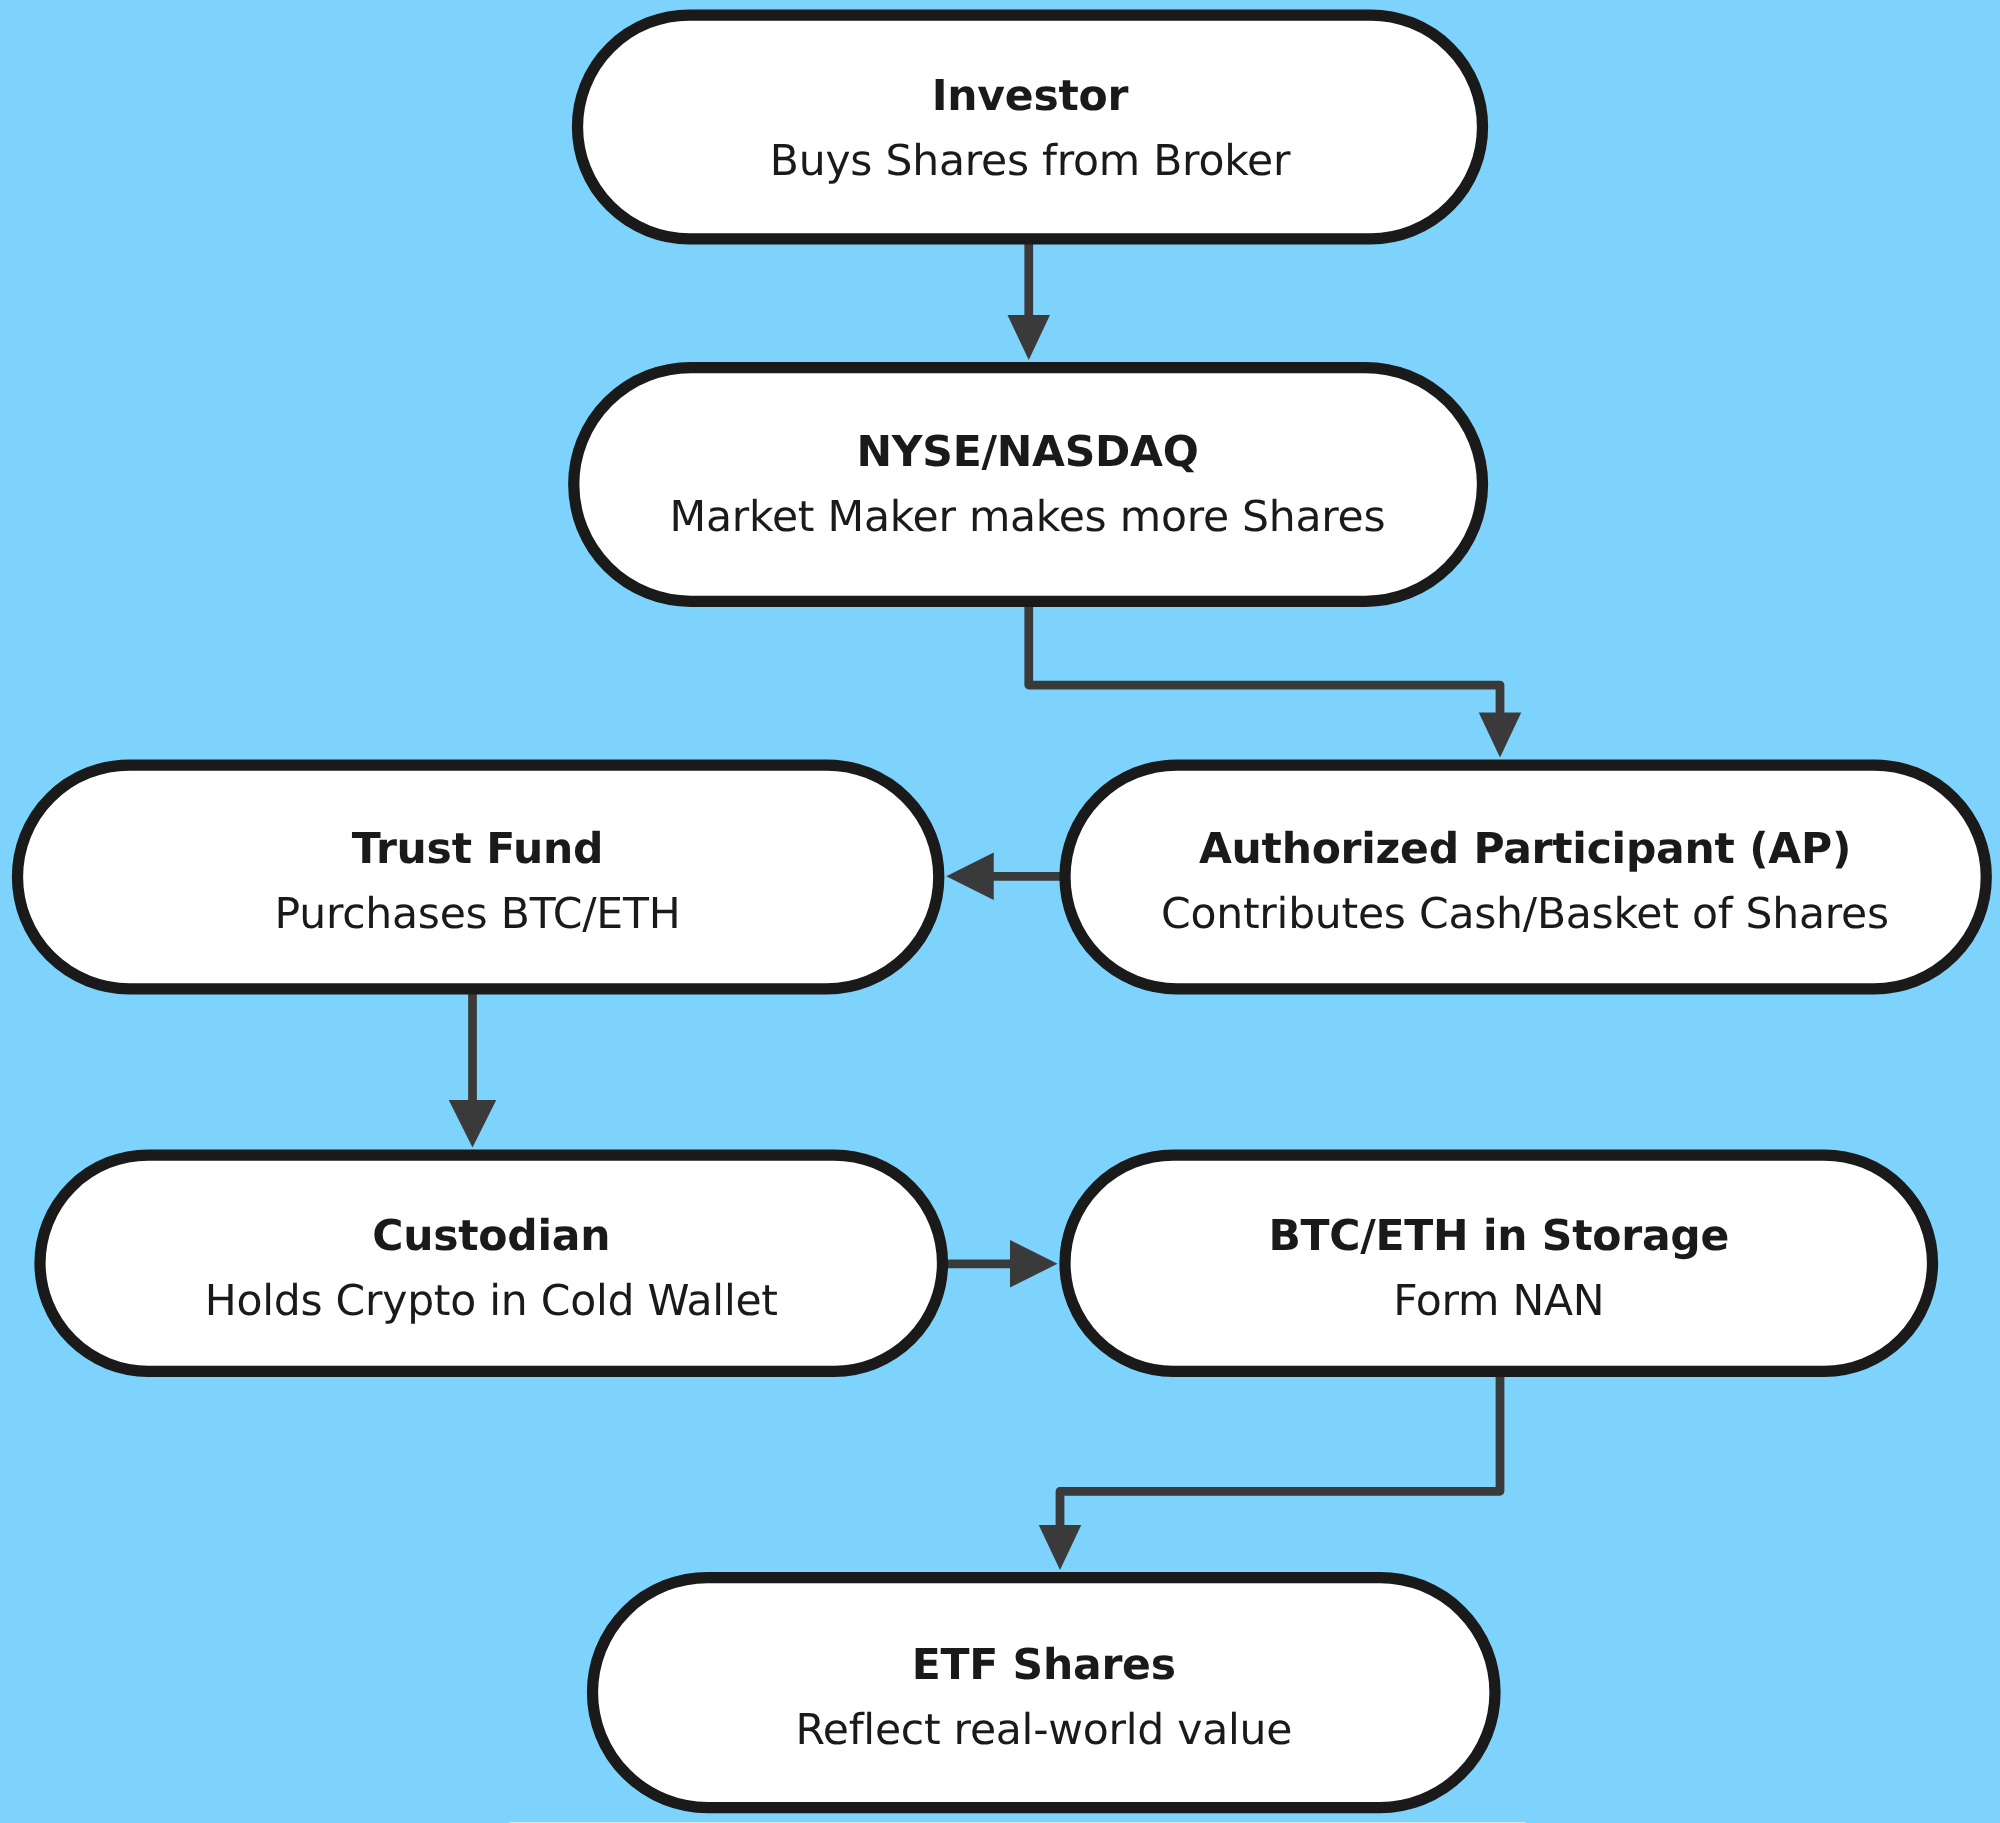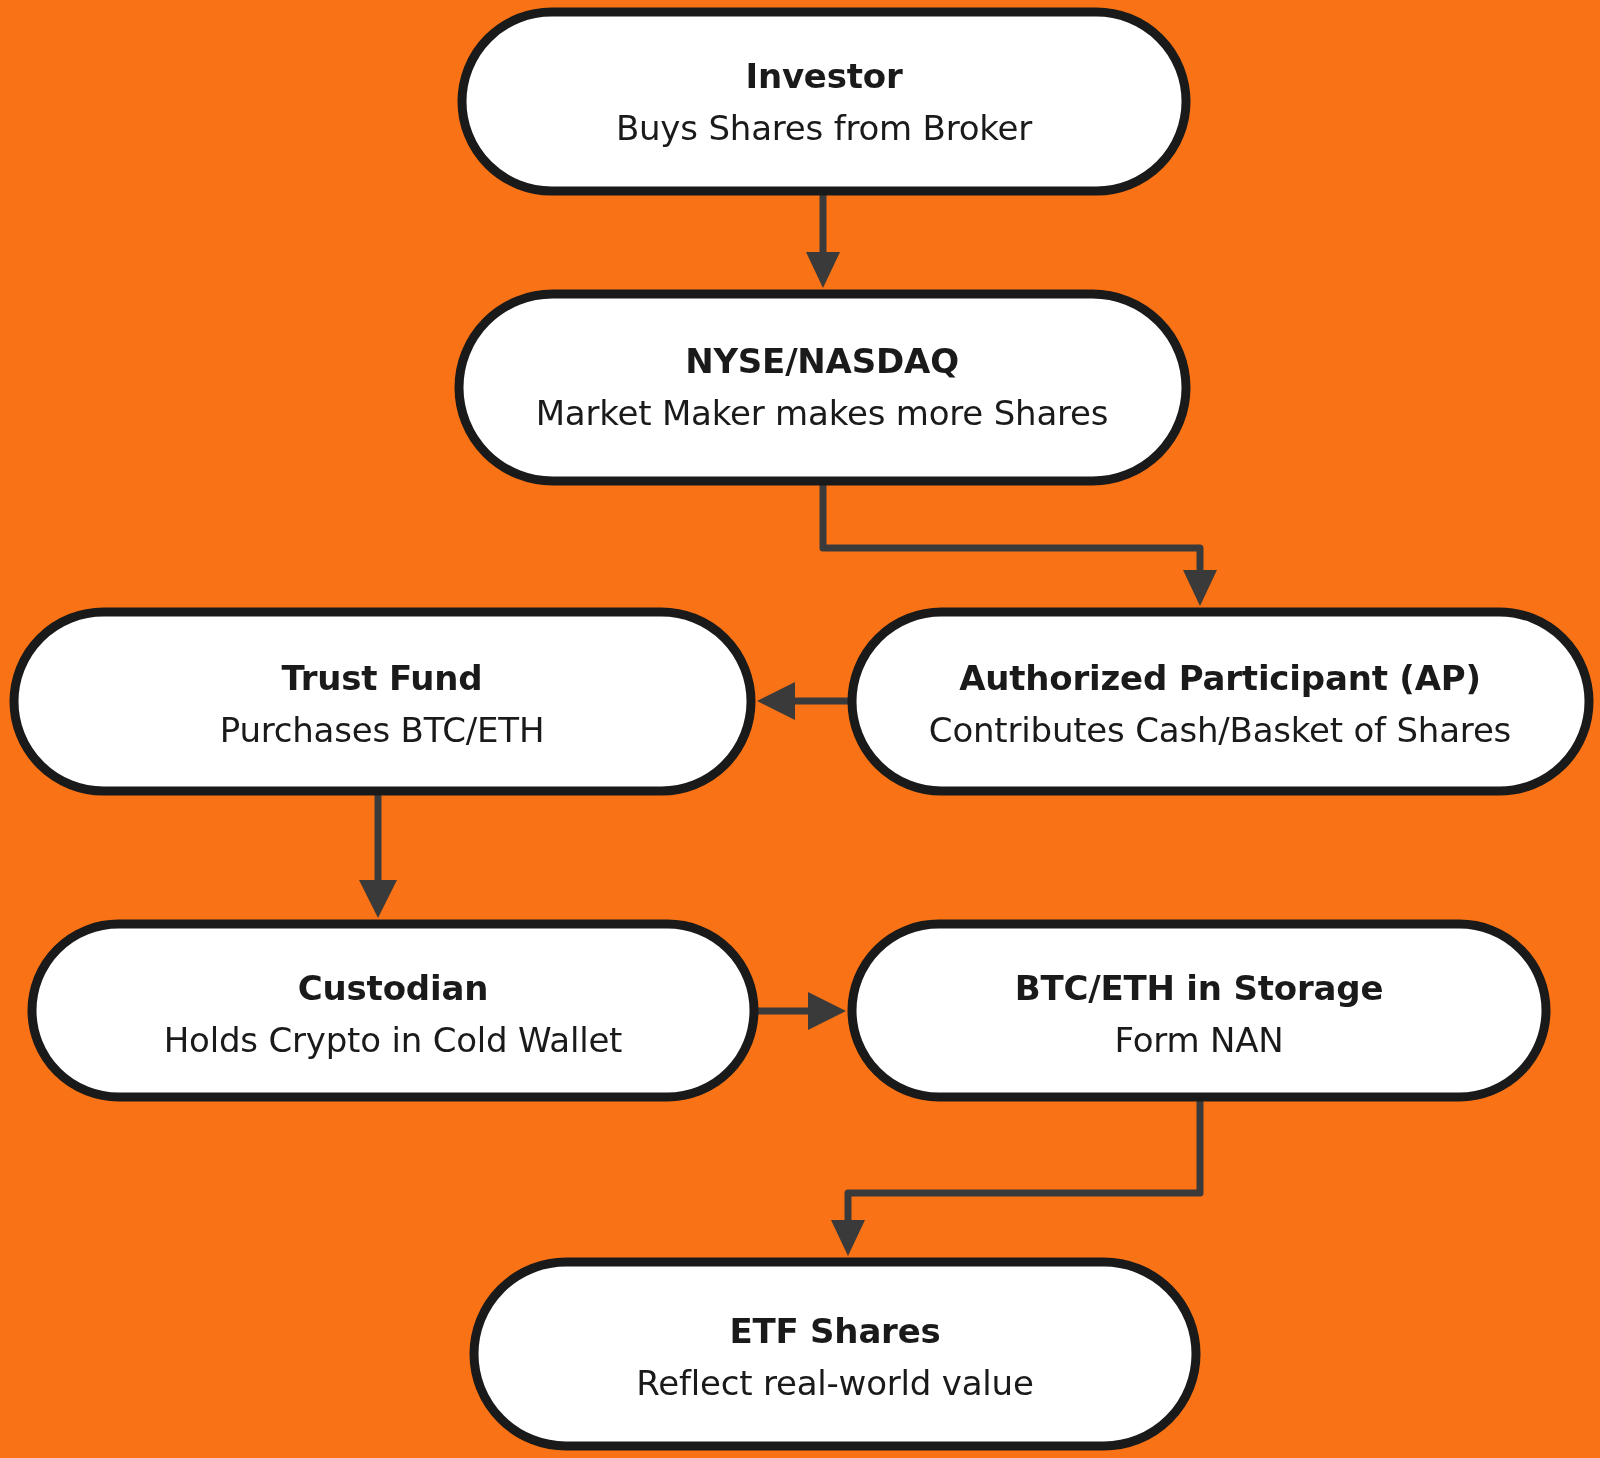--- a/index.html
+++ b/index.html
@@ -10,21 +10,21 @@
   body {
     width: 1600px;
     height: 1458px;
     font-family: "DejaVu Sans", "Liberation Sans", sans-serif;
     overflow: hidden;
   }
   #flowchart-root {
     position: relative;
     width: 1600px;
     height: 1458px;
-    background: #f97316;
+    background: #7dd3fc;
   }
   svg.canvas {
     position: absolute;
     top: 0;
     left: 0;
     width: 1600px;
     height: 1458px;
   }
   .node-shape {
     fill: #ffffff;

